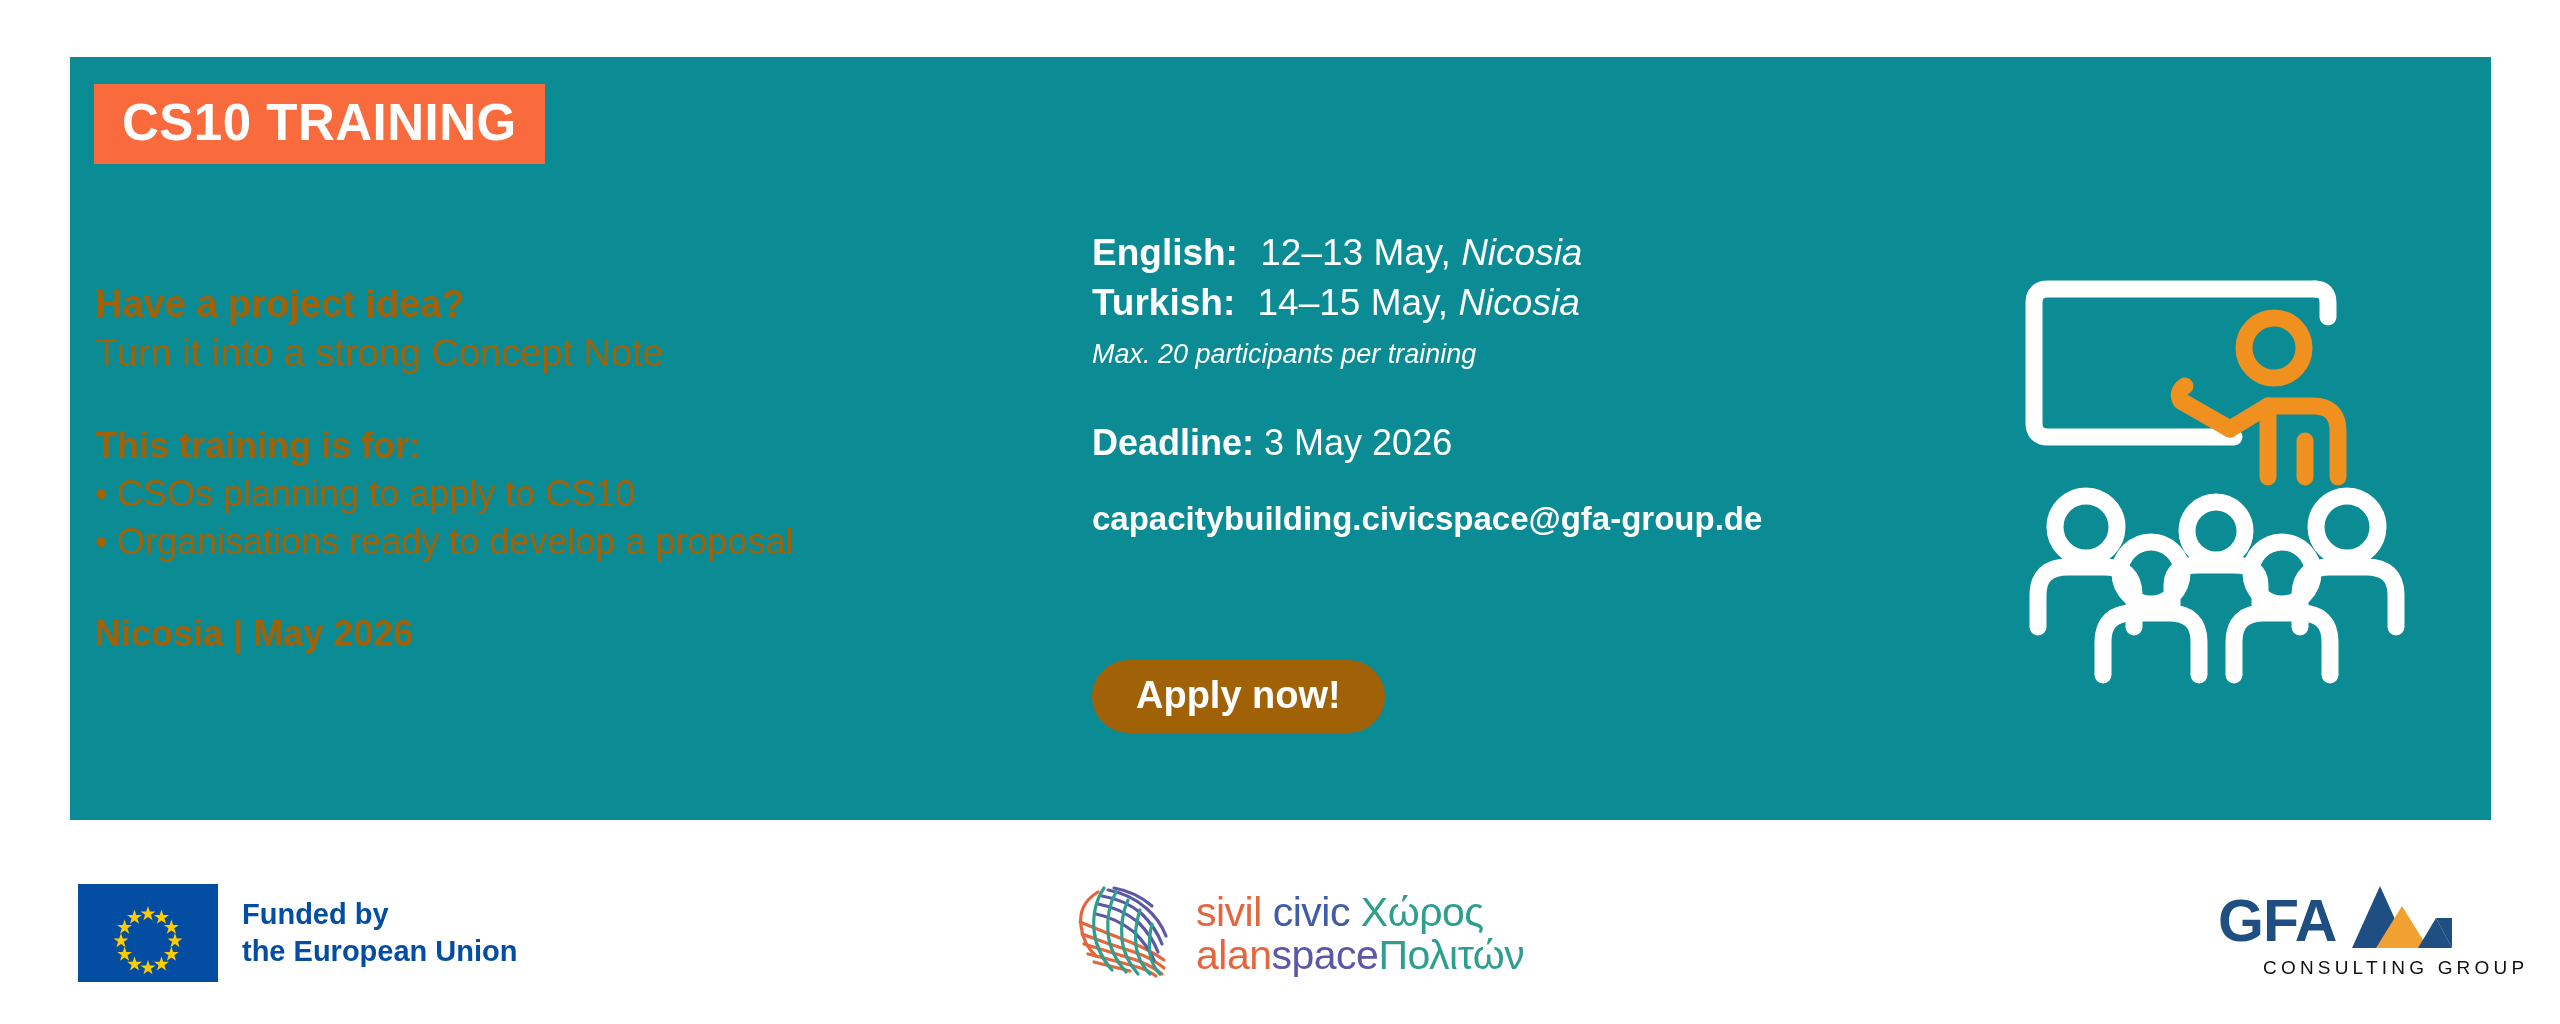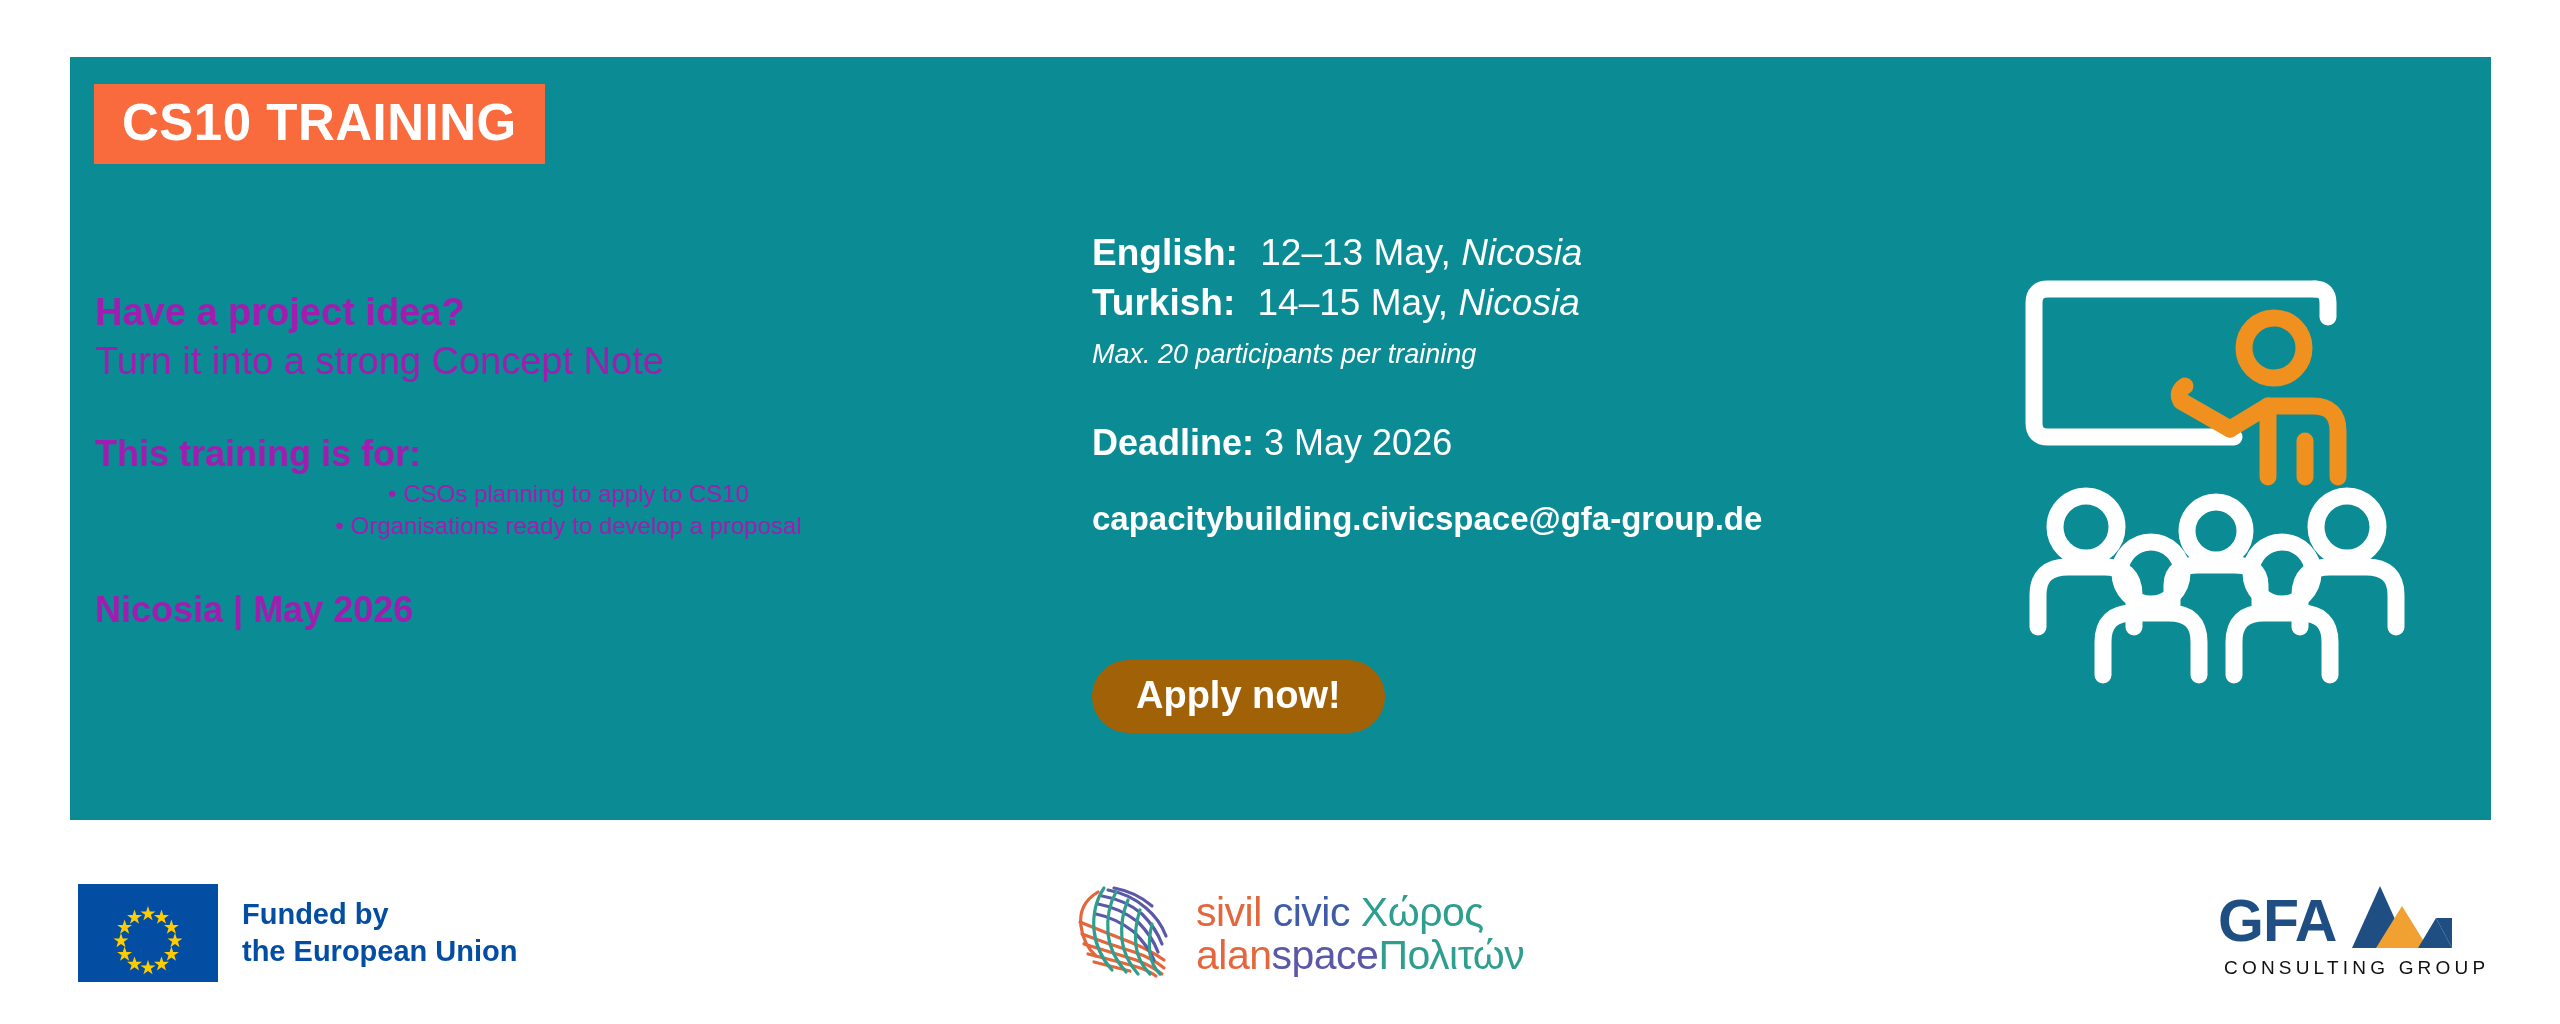--- a/index.html
+++ b/index.html
@@ -46,23 +46,23 @@
     color: #ffffff;
     letter-spacing: 0.5px;
     line-height: 1;
     white-space: nowrap;
   }
 
   
   .left-col {
     position: absolute;
     left: 95px;
-    top: 288px;
+    top: 280px;
     width: 940px;
-    color: #a21caf;
+    color: #a16207;
   }
   .lead-bold {
     font-size: 38px;
     font-weight: 700;
     line-height: 1.28;
     white-space: nowrap;
   }
   .lead-reg {
     font-size: 38px;
     font-weight: 400;
@@ -76,25 +76,24 @@
     font-weight: 700;
     line-height: 1.3;
     white-space: nowrap;
   }
   .bullet-list {
     list-style: none;
     margin: 0;
     padding: 0;
   }
   .bullet-list li {
-    font-size: 24px;
+    font-size: 36px;
     font-weight: 400;
     line-height: 1.32;
     white-space: nowrap;
-    text-align: center;
   }
   .bullet-list li .dot {
     display: inline-block;
     width: 22px;
   }
 
   .place-line {
     font-size: 36px;
     font-weight: 700;
     line-height: 1.3;
@@ -247,20 +246,21 @@
   }
   .gfa-mark { width: 112px; height: 62px; margin-left: 4px; }
   .gfa-sub {
     color: #111111;
     font-size: 19px;
     font-weight: 400;
     letter-spacing: 4.2px;
     margin-top: 9px;
     padding-left: 6px;
     white-space: nowrap;
+    margin-left: 39px;
   }
 </style>
 </head>
 <body>
 
 <div class="canvas">
 
   <div class="banner"></div>
 
   <div class="badge">

